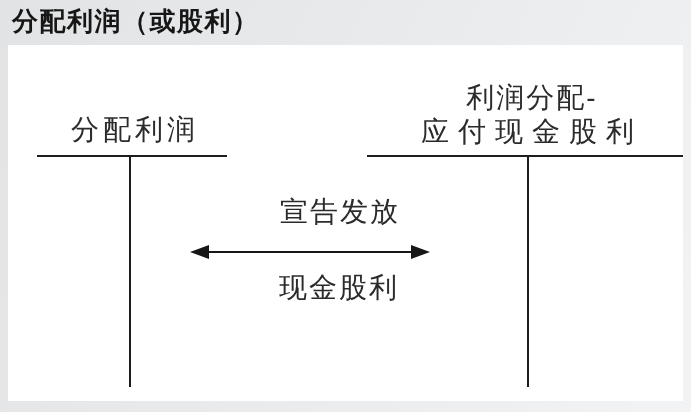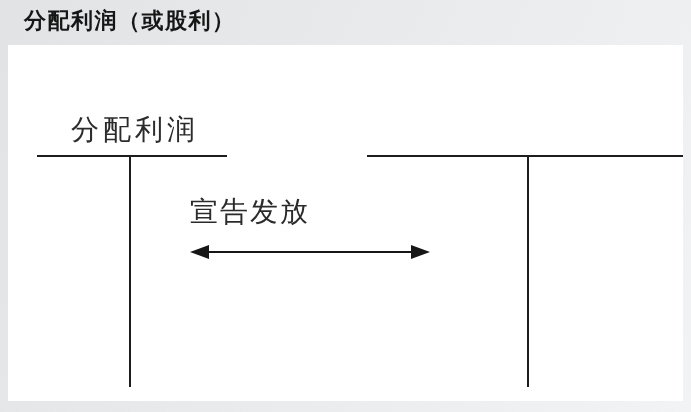--- a/index.html
+++ b/index.html
@@ -9,23 +9,23 @@
     overflow: hidden;
   }
   .page {
     position: relative;
     width: 691px;
     height: 412px;
     background: linear-gradient(115deg, #e2e3e5 0%, #e9eaec 45%, #f2f3f5 100%);
   }
   .page-title {
     position: absolute;
-    left: 24px;
+    left: 12px;
     top: 6px;
-    font-size: 22px;
+    font-size: 26px;
     line-height: 30px;
     font-weight: 600;
     letter-spacing: 1.5px;
     color: #161616;
   }
   .panel {
     position: absolute;
     left: 8px;
     top: 45px;
     width: 675px;
@@ -62,21 +62,21 @@
     width: 300px;
     line-height: 34px;
   }
   .right-line1 { letter-spacing: 2px; }
   .right-line2 { letter-spacing: 9px; }
   .mid-label {
     position: absolute;
     color: #2b2b2b;
     font-size: 28px;
     line-height: 32px;
-    text-align: left;
+    text-align: right;
     letter-spacing: 2px;
     white-space: nowrap;
   }
   .declare-label { left: 182px; top: 151px; width: 210px; }
   .cash-label    { left: 181px; top: 227px; width: 210px; }
   .double-arrow {
     position: absolute;
     left: 182px;
     top: 199px;
     width: 240px;
@@ -113,26 +113,31 @@
 <div class="page">
 
   <div class="page-title">分配利润（或股利）</div>
 
   <div class="panel">
 
     <div class="acct-label left-account-title">分配利润</div>
     <div class="t-hline" style="left:29px; top:110px; width:190px;"></div>
     <div class="t-vline" style="left:121px; top:110px; height:232px;"></div>
 
+    <div class="acct-label right-account-title">
+      <div class="right-line1">利润分配-</div>
+      <div class="right-line2">应付现金股利</div>
+    </div>
     <div class="t-hline" style="left:359px; top:110px; width:316px;"></div>
     <div class="t-vline" style="left:519px; top:110px; height:232px;"></div>
 
     <div class="mid-label declare-label">宣告发放</div>
 
     <div class="double-arrow">
       <span class="head head-left"></span>
       <span class="shaft"></span>
       <span class="head head-right"></span>
     </div>
 
+    <div class="mid-label cash-label">现金股利</div>
 
   </div>
 </div>
 
 </body></html>

